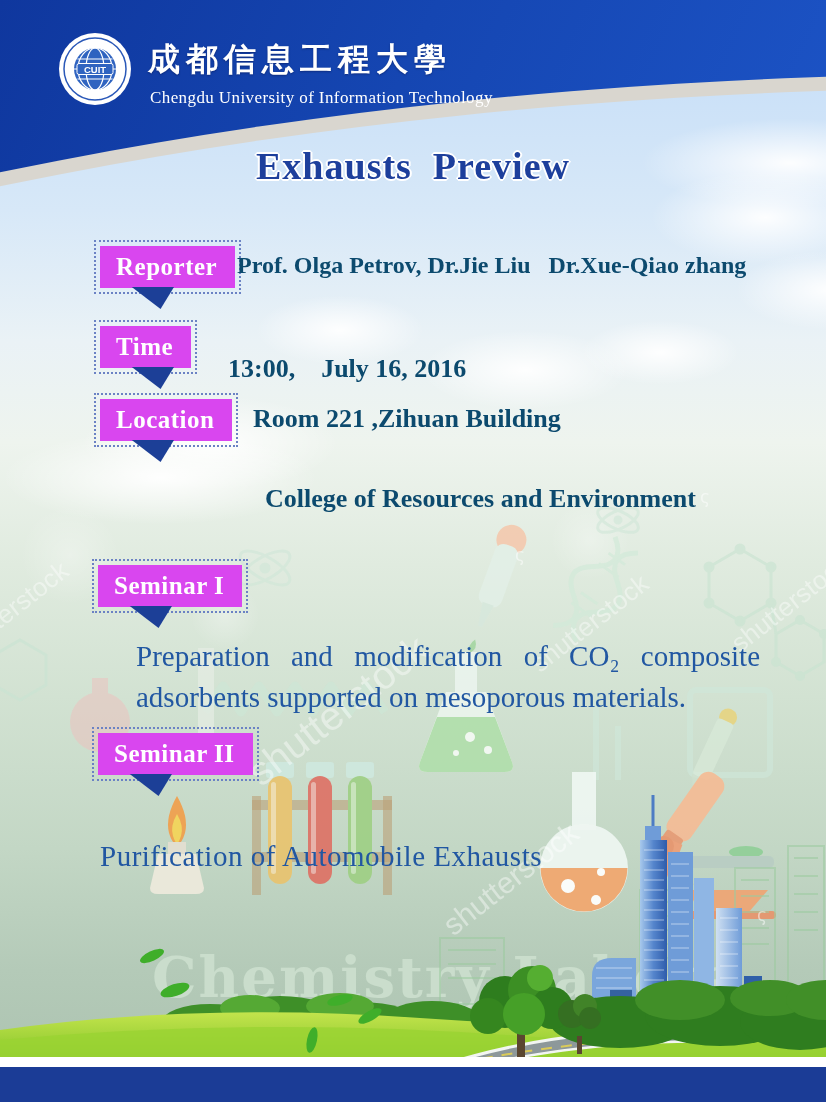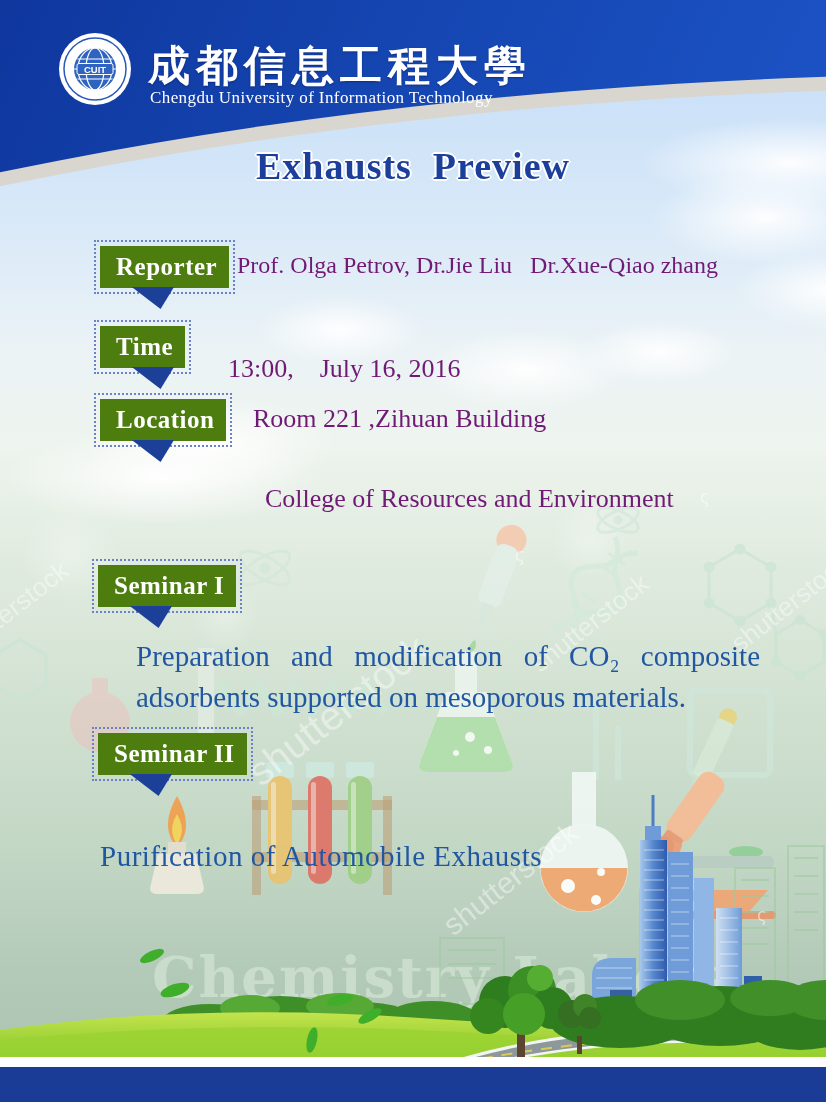--- a/index.html
+++ b/index.html
@@ -17,37 +17,37 @@
       #e0ebdf 47%,#d2e2d2 60%,#c3d7c5 75%,#b4cab8 87%,#aac1ae 100%);}
   .cloud{position:absolute;border-radius:50%;
     background:radial-gradient(ellipse at center,rgba(255,255,255,.95) 0%,rgba(255,255,255,0) 70%);}
 
   .bokeh{position:absolute;border-radius:50%;z-index:3;
     background:radial-gradient(circle,rgba(255,255,255,.30) 0%,rgba(255,255,255,0) 70%);}
 
   
   .logo{position:absolute;left:58px;top:32px;z-index:10;}
   .uni-zh{position:absolute;left:148px;top:38px;z-index:10;color:#fff;
-    font-family:"DejaVu Sans",sans-serif;font-size:42px;font-weight:bold;letter-spacing:6px;
+    font-family:"DejaVu Sans",sans-serif;font-size:32px;font-weight:bold;letter-spacing:6px;
     text-shadow:0 1px 2px rgba(0,0,40,.35);white-space:pre;}
   .uni-en{position:absolute;left:150px;top:88px;z-index:10;color:#fff;
     font-weight:normal;font-size:17px;letter-spacing:.4px;}
   .title{position:absolute;left:113px;top:144px;width:600px;z-index:10;text-align:center;
     font-weight:bold;font-size:38px;letter-spacing:1px;color:#1d3f9c;white-space:pre;
     text-shadow:-2px 0 #fff,2px 0 #fff,0 -2px #fff,0 2px #fff,-1px -1px #fff,1px 1px #fff,1px -1px #fff,-1px 1px #fff;}
 
   
   .flag{position:absolute;z-index:10;}
-  .flag-box{display:inline-block;position:relative;background:#4d7c0f;color:#fff;
-    font-weight:bold;font-size:25px;line-height:1;padding:8px 12px 9px 16px;
+  .flag-box{display:inline-block;position:relative;background:#d946ef;color:#fff;
+    font-weight:bold;font-size:25px;line-height:1;padding:8px 18px 9px 16px;
     outline:2px dotted #6b82c4;outline-offset:4px;letter-spacing:.5px;}
   .flag-box::after{content:"";position:absolute;left:26px;bottom:-21px;width:48px;height:22px;
     background:#1c3f97;clip-path:polygon(12% 0,100% 0,72% 100%);}
 
-  .val{position:absolute;z-index:10;font-weight:normal;color:#701a75;white-space:pre;}
+  .val{position:absolute;z-index:10;font-weight:bold;color:#0c4a6e;white-space:pre;}
   .topic{position:absolute;z-index:10;font-size:29px;line-height:1.42;color:#2157a2;}
 
   
   .wm{position:absolute;z-index:6;color:rgba(255,255,255,.42);
     font-family:"Liberation Sans","DejaVu Sans",sans-serif;
     transform:rotate(-38deg);transform-origin:center;white-space:nowrap;}
   .squig{position:absolute;z-index:6;color:rgba(255,255,255,.5);
     font-family:"DejaVu Sans",sans-serif;font-size:17px;}
   .chem-wm{position:absolute;left:152px;top:944px;z-index:4;color:#cde0cf;opacity:.9;
     font-family:"DejaVu Serif",serif;font-weight:bold;font-size:56px;letter-spacing:2px;white-space:nowrap;}

